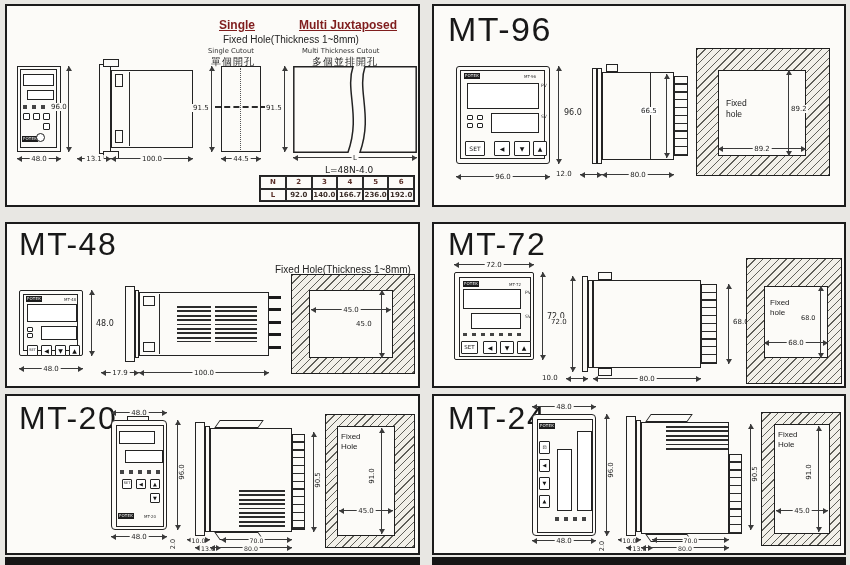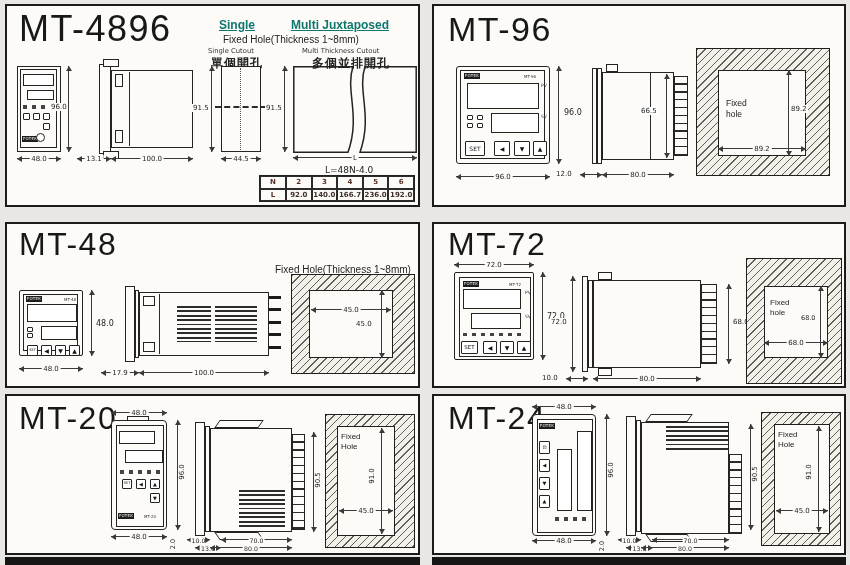--- a/index.html
+++ b/index.html
@@ -26,43 +26,42 @@
 .dimh::before{content:"";position:absolute;left:0;top:-3px;border:3px solid transparent;border-right:5.5px solid #3a3a3a;border-left:0}
 .dimh::after{content:"";position:absolute;right:0;top:-3px;border:3px solid transparent;border-left:5.5px solid #3a3a3a;border-right:0}
 .dimv{position:absolute;border-left:1px solid #3a3a3a;width:0}
 .dimv::before{content:"";position:absolute;top:0;left:-3px;border:3px solid transparent;border-bottom:5.5px solid #3a3a3a;border-top:0}
 .dimv::after{content:"";position:absolute;bottom:0;left:-3px;border:3px solid transparent;border-top:5.5px solid #3a3a3a;border-bottom:0}
 .dlab{position:absolute;left:50%;top:50%;transform:translate(-50%,-50%);font-size:7px;background:#fcfbf8;padding:0 1.5px;white-space:nowrap;color:#1d1d1d}
 .dlab.sm{font-size:6.2px}
 .slab{position:absolute;font-size:7px;color:#1d1d1d;white-space:nowrap}
 .slab.bg{background:#fcfbf8;padding:0 1px}
 .rlab{position:absolute;width:26px;text-align:center;font-size:7px;color:#1d1d1d;transform:rotate(-90deg);white-space:nowrap}
-.hdr{position:absolute;font-family:"Liberation Sans",sans-serif;font-weight:700;font-size:12px;color:#0f766e;text-decoration:underline}
+.hdr{position:absolute;font-family:"Liberation Sans",sans-serif;font-weight:700;font-size:12px;color:#7f1d1d;text-decoration:underline}
 .note{position:absolute;font-size:10px;color:#222;font-family:"Liberation Sans",sans-serif;white-space:nowrap}
 .cap{position:absolute;font-size:6.8px;color:#333;white-space:nowrap}
-.zh{position:absolute;font-size:12px;color:#222;font-weight:700;letter-spacing:1px;white-space:nowrap}
+.zh{position:absolute;font-size:10px;color:#222;font-weight:400;letter-spacing:1px;white-space:nowrap}
 .fixlab{position:absolute;font-size:8.5px;color:#222;line-height:1.3;font-family:"Liberation Sans",sans-serif}
 .tbl{position:absolute;display:grid;grid-template-columns:26px repeat(5,1fr);border:1.4px solid #222;background:#fcfbf8}
 .tc{border:.6px solid #2b2b2b;display:flex;align-items:center;justify-content:center;font-size:7px;font-weight:700;color:#5a2f28}
 .tc.v{font-weight:600;color:#3c2e28}
 .fin{position:absolute;border:1px solid #232323;background:#fcfbf8}
 .dash{position:absolute;border-top:2px dashed #2a2a2a;height:0}
 .dotv{position:absolute;border-left:1px dotted #555;width:0}
 .circ{position:absolute;border:1px solid #232323;border-radius:50%;background:#fff}
 .bar{position:absolute;background:#161616}
 </style>
 </head>
 <body>
 
 <div class="page">
 
   <div class="panel" style="left:5px;top:4px;width:415px;height:203px">
-    <div class="ptitle" style="left:12px;top:2px;font-size:36px">MT-4896</div>
     <div class="hdr" style="left:212px;top:12px">Single</div>
-    <div class="hdr" style="left:284px;top:12px">Multi Juxtaposed</div>
+    <div class="hdr" style="left:292px;top:12px">Multi Juxtaposed</div>
     <div class="note" style="left:216px;top:28px">Fixed Hole(Thickness 1~8mm)</div>
     <div class="cap" style="left:201px;top:41px">Single Cutout</div>
     <div class="zh" style="left:204px;top:49px">單個開孔</div>
     <div class="cap" style="left:295px;top:41px">Multi Thickness Cutout</div>
     <div class="zh" style="left:305px;top:49px">多個並排開孔</div>
 
     <div class="r" style="left:10px;top:60px;width:44px;height:86px">
       <div class="r thin" style="left:2px;top:2px;width:37px;height:79px"></div>
       <div class="disp" style="left:5px;top:7px;width:31px;height:12px"></div>
       <div class="disp" style="left:9px;top:23px;width:27px;height:10px"></div>

